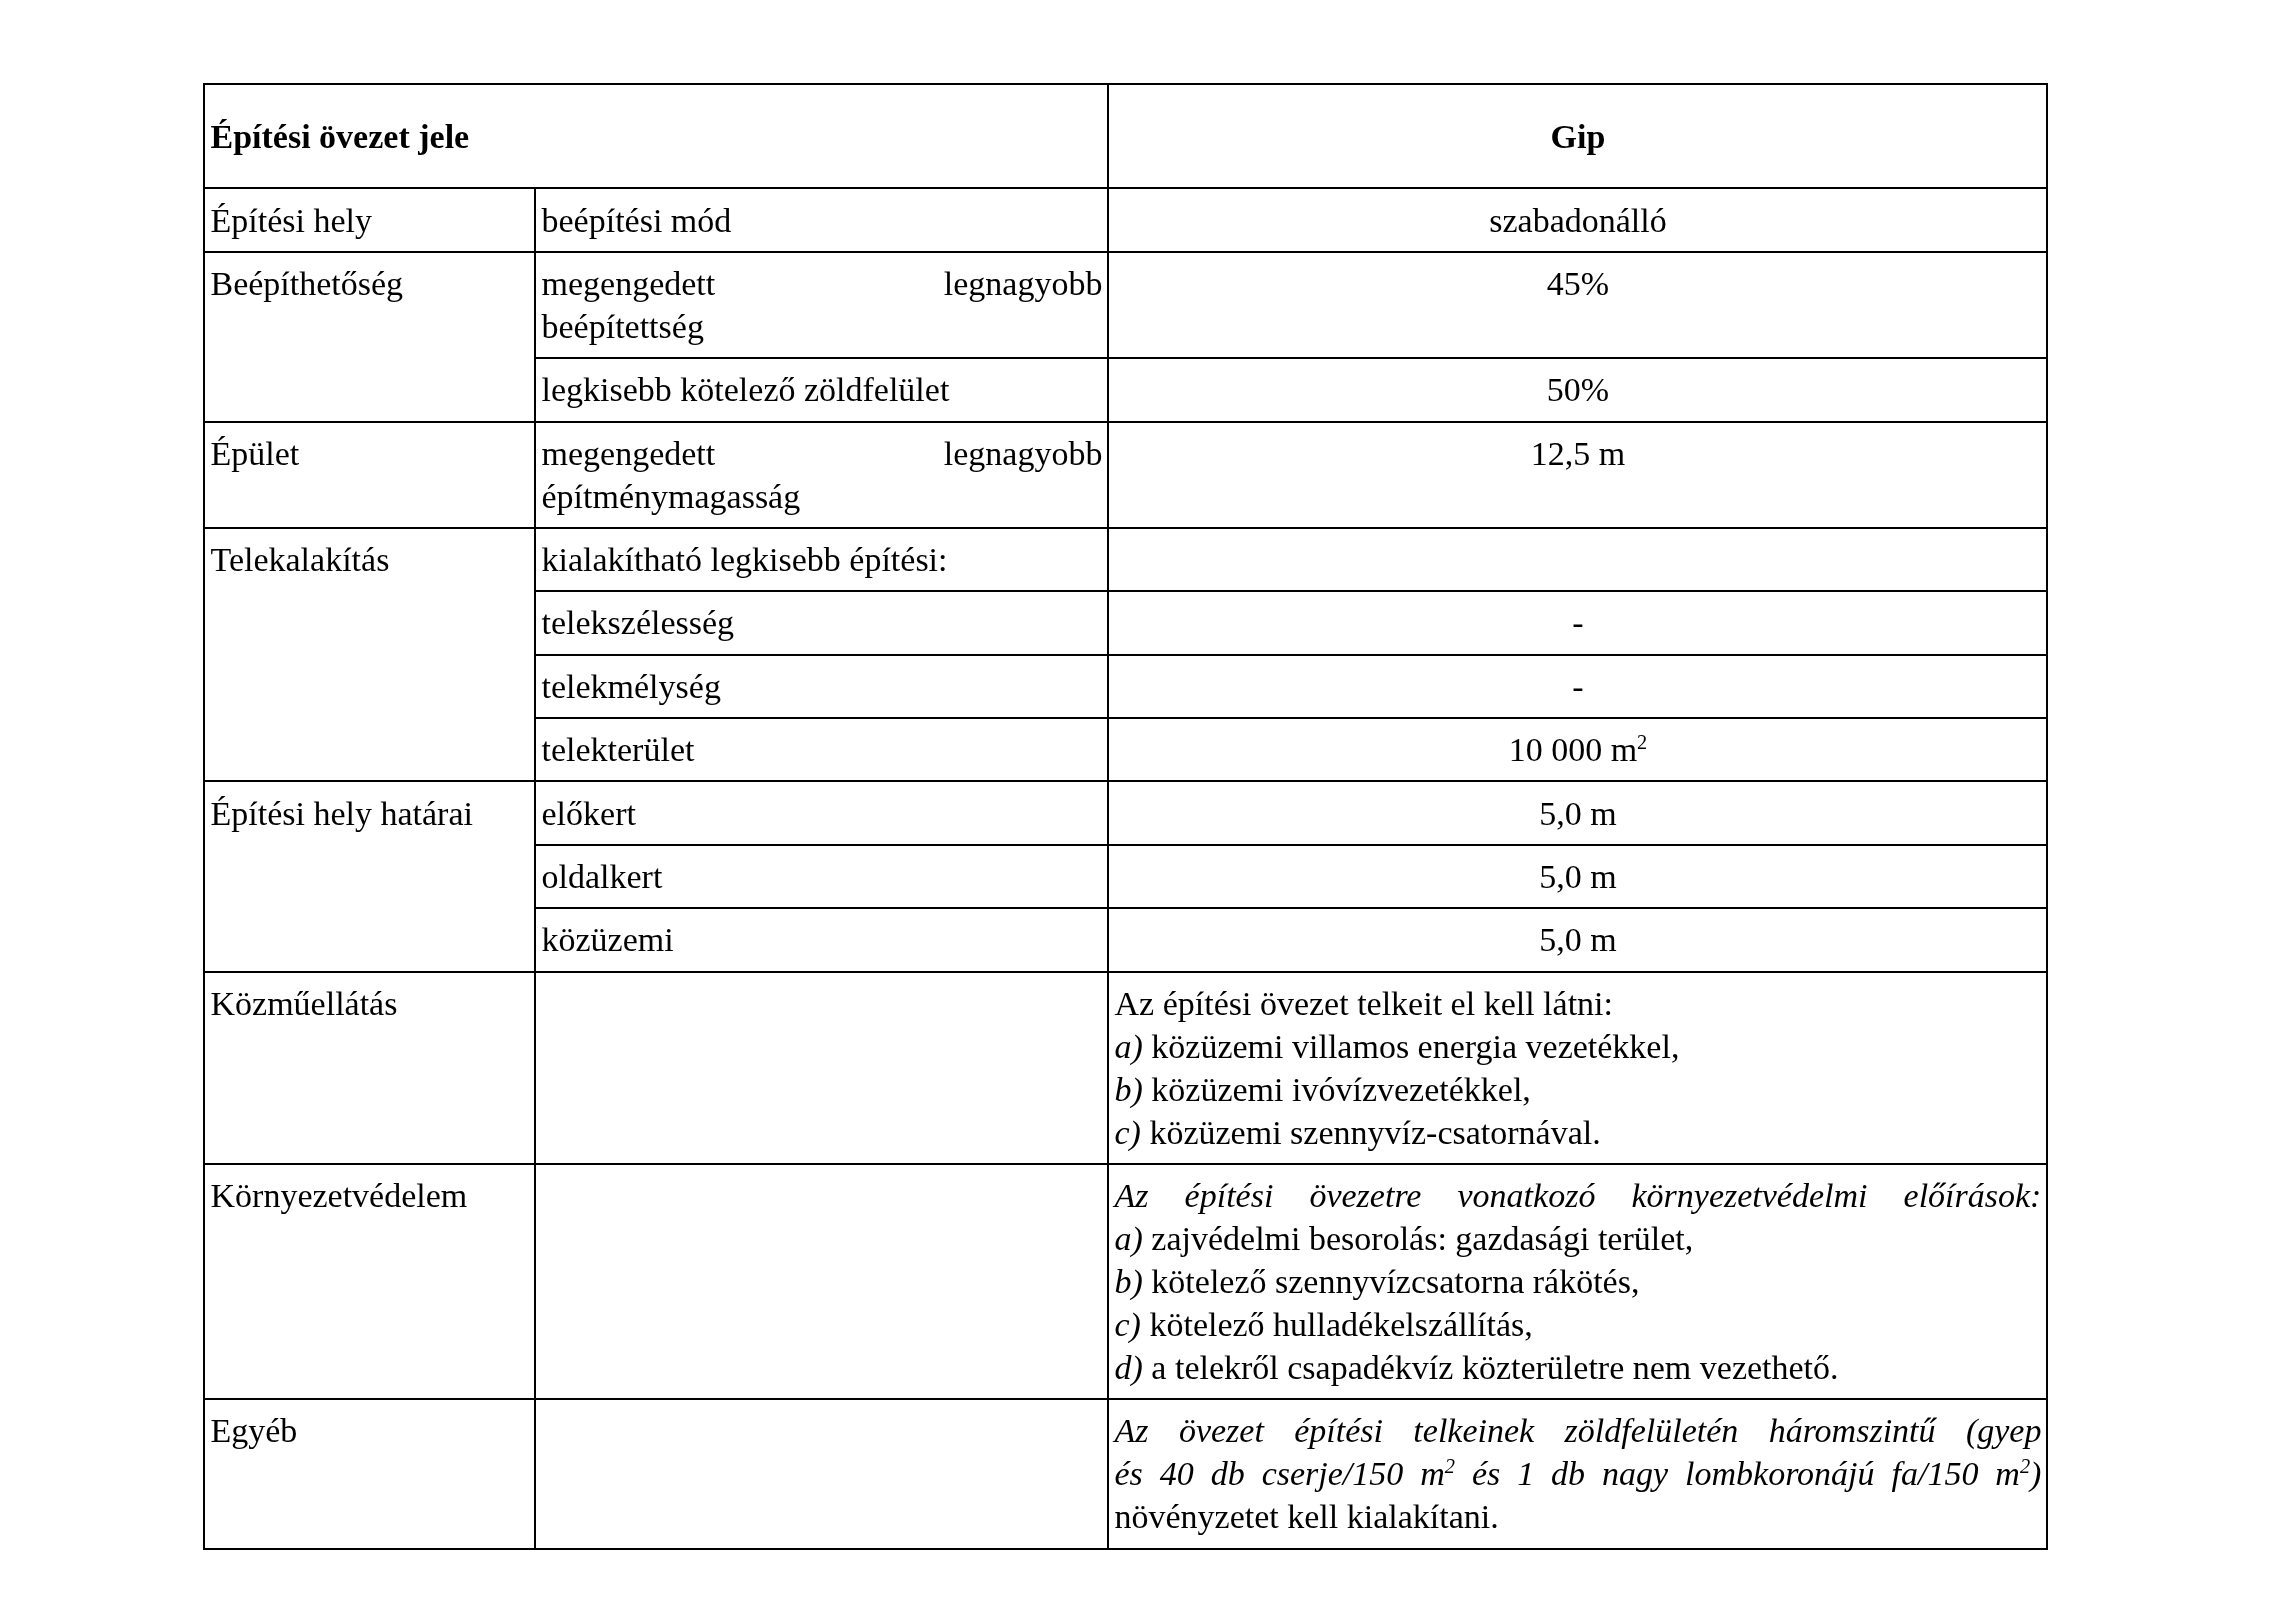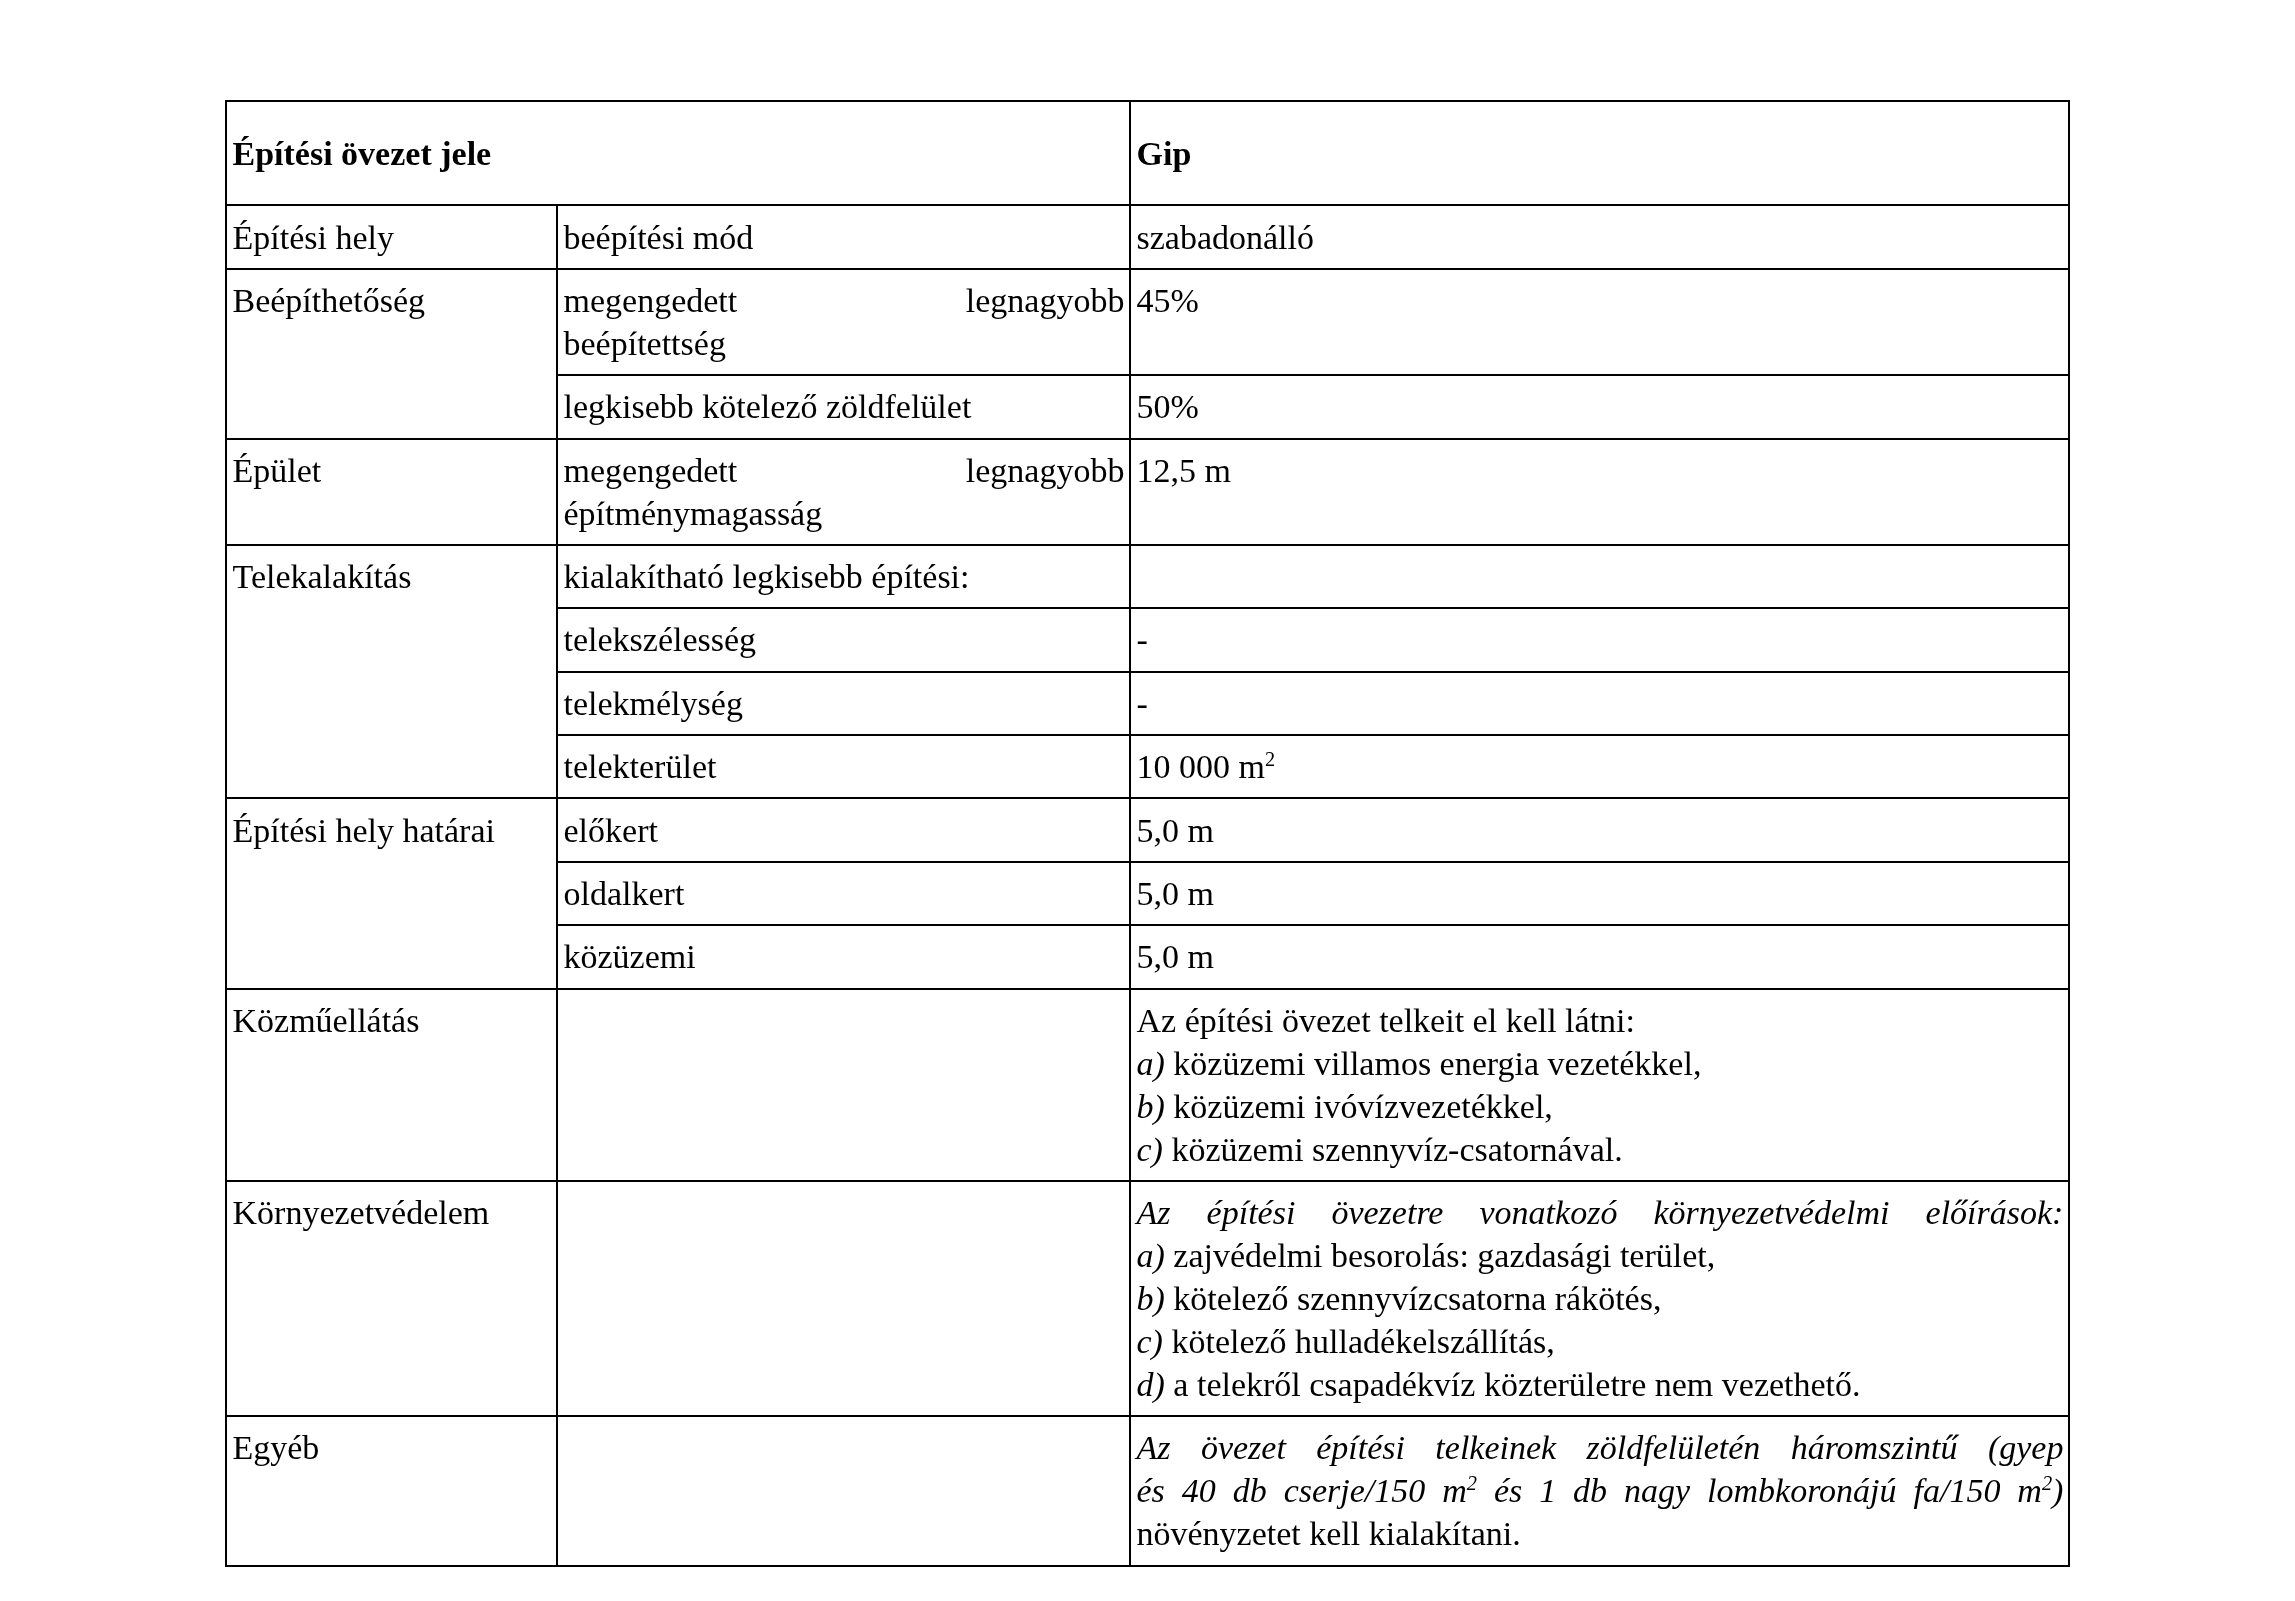--- a/index.html
+++ b/index.html
@@ -1,23 +1,23 @@
 <!DOCTYPE html>
 <html style="font-size:7.4px"><head>
 <meta charset="utf-8">
 <style>
   html, body { margin:0; padding:0; background:#ffffff; }
   body { width:2295px; height:1601px; position:relative; overflow:hidden;
          font-family:"Liberation Serif", "DejaVu Serif", serif; color:#000; }
-  table { position:absolute; left:203px; top:100px; width:1843px;
-          border-collapse:collapse; table-layout:fixed; font-size:34px; line-height:43px;margin-left:22px; }
+  table { position:absolute; left:203px; top:83px; width:1843px;
+          border-collapse:collapse; table-layout:fixed; font-size:34px; line-height:43px; }
   col.c1 { width:331px; } col.c2 { width:573px; } col.c3 { width:939px; }
   td { border:2.3px solid #000; vertical-align:top; padding:9.2px 4.6px 9.2px 5.5px; }
   .head td { height:84px; vertical-align:middle; font-weight:bold; }
-  .center { text-align:left; }
+  .center { text-align:center; }
   .single td { height:39px;border-radius:22px; }
   .double { height:83px; }
   .list-block { text-align:left; }
   .list-block .just { text-align:justify; text-align-last:justify;font-style:italic; }
   sup { font-size:0.6em; line-height:0; vertical-align:super; }
   em { font-style:italic; }
 </style>
 </head>
 <body>
 

